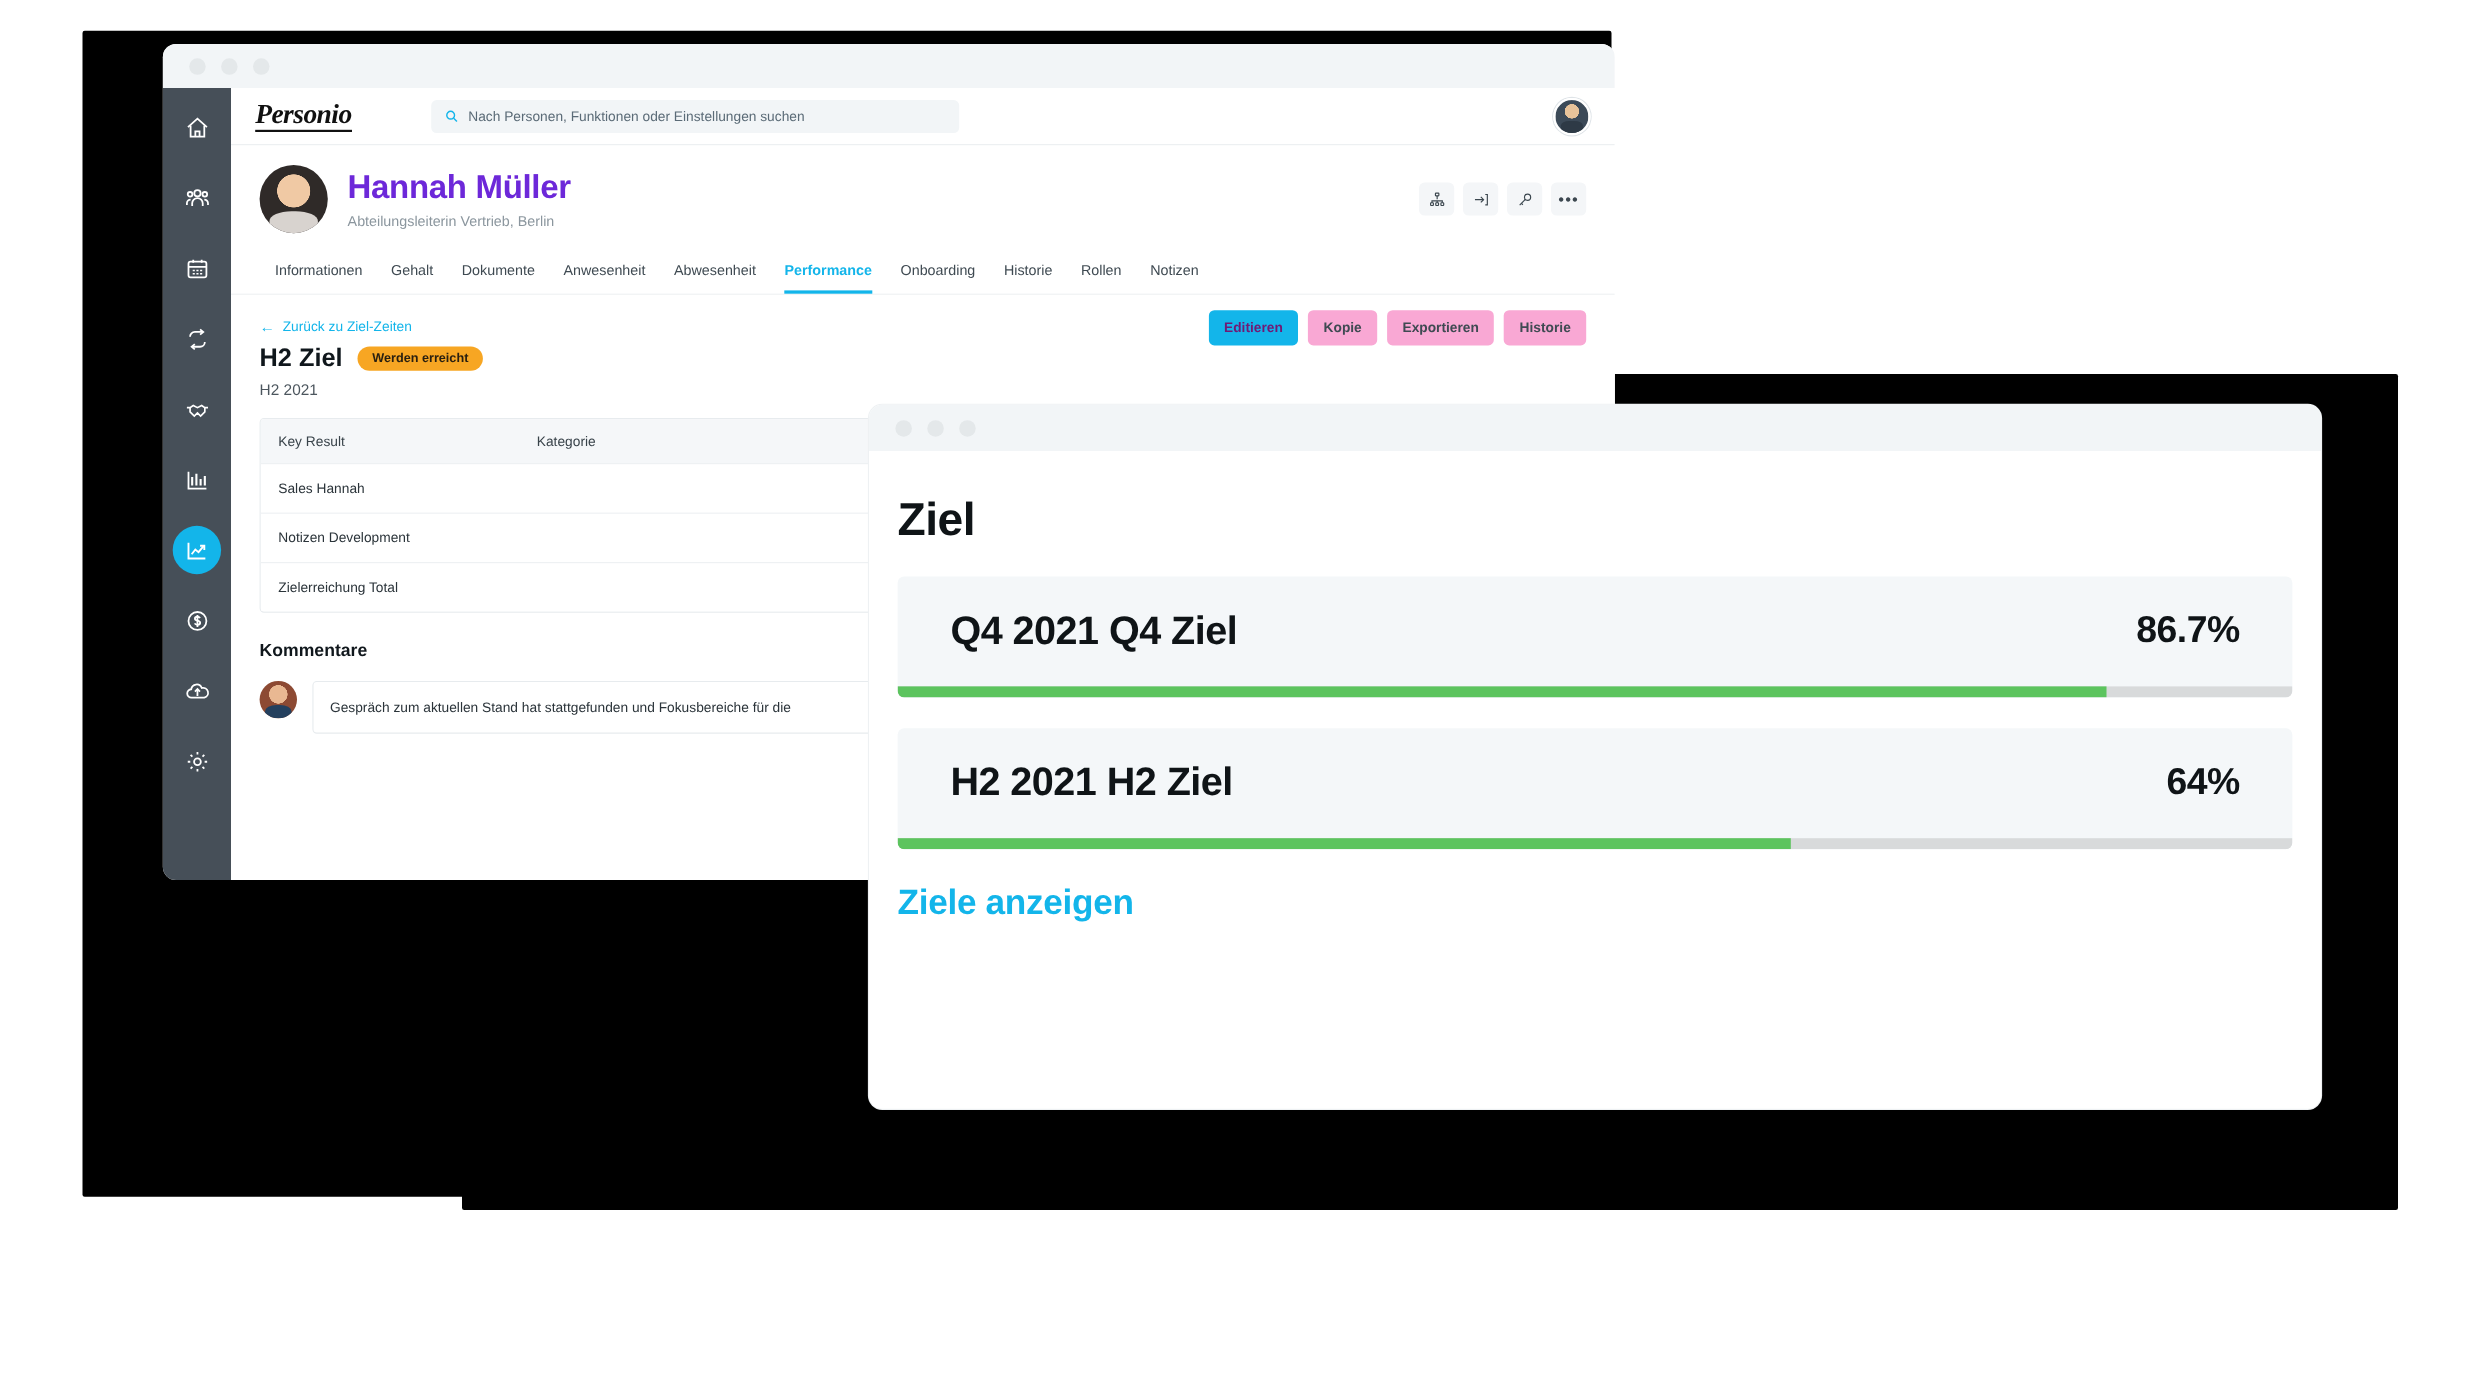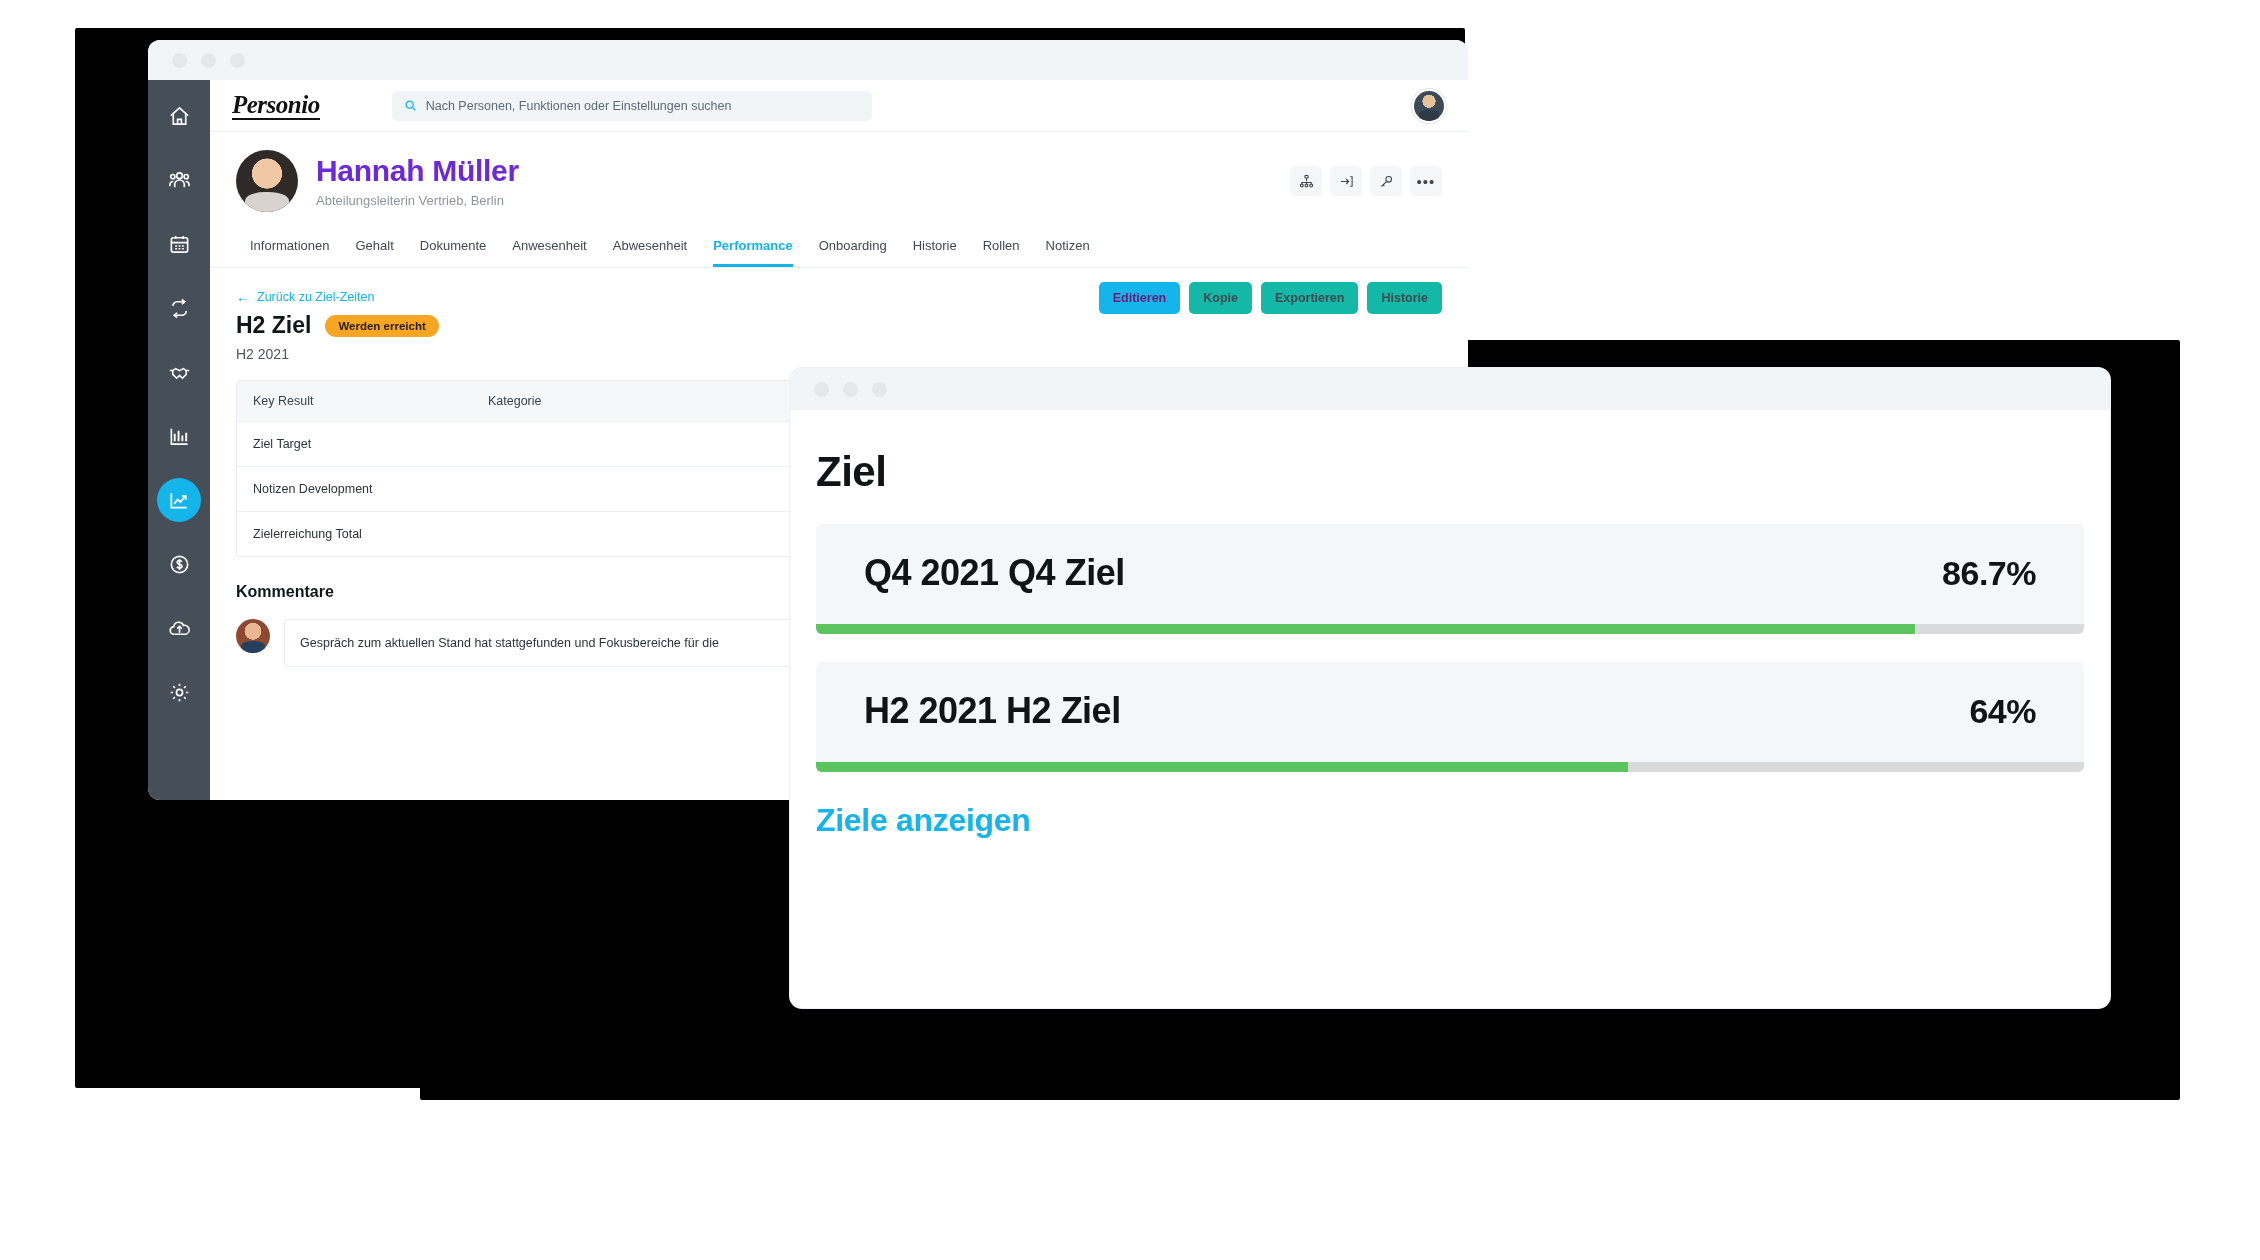--- a/index.html
+++ b/index.html
@@ -117,21 +117,21 @@
   .goal-title { font-size: 23px; font-weight: bold; color: #10171c; }
   .badge {
     background: #f7a623; color: #2a2010; font-size: 11.5px; font-weight: bold;
     border-radius: 20px; padding: 5px 13px; white-space: nowrap;
   }
   .goal-sub { font-size: 14px; color: #4c565e; margin-top: 7px; }
 
   .actions { position: absolute; right: 26px; top: 14px; display: flex; gap: 9px; }
   .act-btn {
     font-size: 12.5px; font-weight: bold; color: #3f4a52;
-    background: #14b8a6; border-radius: 5px; padding: 9px 14px; white-space: nowrap;
+    background: #f9a8d4; border-radius: 5px; padding: 9px 14px; white-space: nowrap;
   }
   .act-btn.primary { background: #13b5ea; color: #701a75; }
 
   .table { margin-top: 18px; border: 1px solid #e7ebee; border-radius: 4px; overflow: hidden; }
   .thead { background: #f5f7f9; display: flex; padding: 13px 16px; }
   .th { font-size: 12.5px; color: #39434a; font-weight: normal; }
   .th.c1 { flex: 0 0 235px; }
   .th.c2 { flex: 1; }
   .trow { display: flex; padding: 15px 16px; border-top: 1px solid #edf0f2; background: #fff; }
   .td { font-size: 12.5px; color: #2b343a; }
@@ -360,21 +360,21 @@
             <div class="badge">Werden erreicht</div>
           </div>
           <div class="goal-sub">H2 2021</div>
 
           <div class="table">
             <div class="thead">
               <div class="th c1">Key Result</div>
               <div class="th c2">Kategorie</div>
             </div>
             <div class="trow">
-              <div class="td c1">Ziel Target</div>
+              <div class="td c1">Sales Hannah</div>
               <div class="td c2"></div>
             </div>
             <div class="trow">
               <div class="td c1">Notizen Development</div>
               <div class="td c2"></div>
             </div>
             <div class="trow">
               <div class="td c1">Zielerreichung Total</div>
               <div class="td c2"></div>
             </div>

